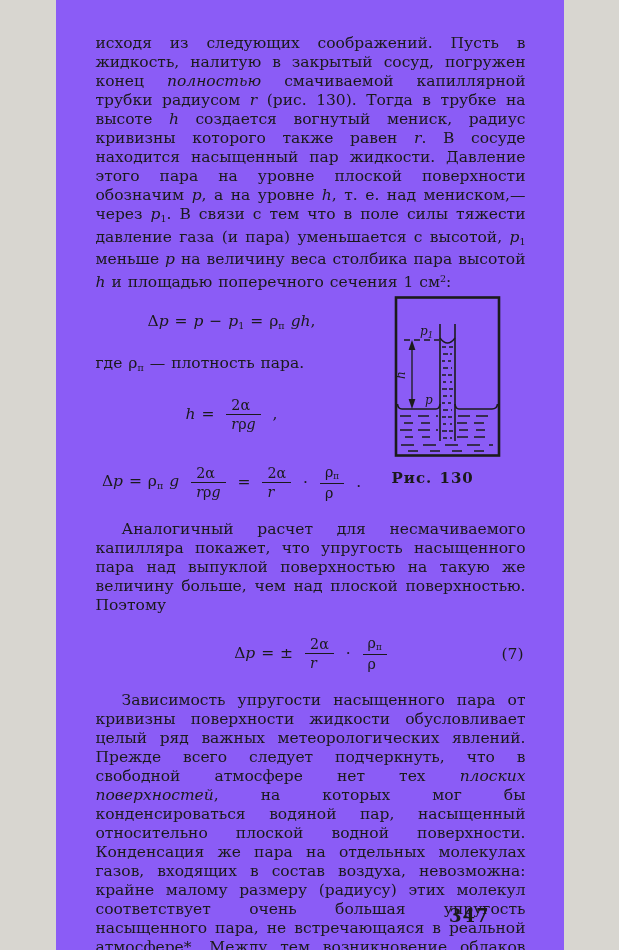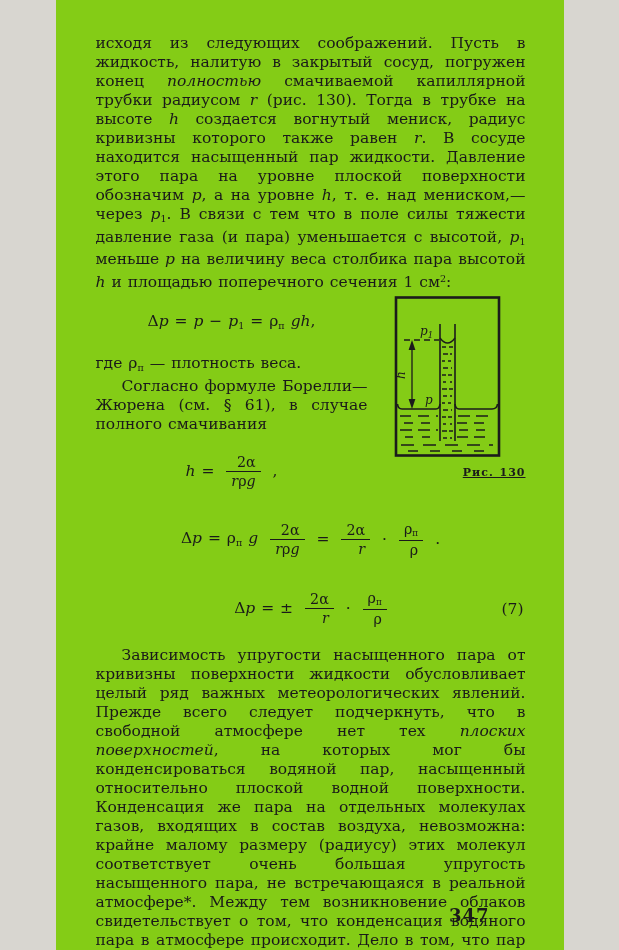--- a/index.html
+++ b/index.html
@@ -1,45 +1,44 @@
 <!DOCTYPE html>
 <html lang="ru"><head>
 <meta charset="utf-8">
 <style>
   html,body{margin:0;padding:0;background:#d8d6d0;}
   .page{
     position:relative;
     width:508px;height:950px;
     margin:0 auto;
-    background:#84cc16;
+    background:#8b5cf6;
     box-sizing:border-box;
     padding:34px 38px 0 40px;
     font-family:"DejaVu Serif","Liberation Serif",serif;
     color:#1a1a1a;
     overflow:hidden;
   }
   .main-text{font-size:15.5px;line-height:19px;text-align:justify;word-spacing:1px;}
   p{margin:0;}
   .ind{text-indent:26px;}
   .i{font-style:italic;}
   .sub{font-size:0.62em;vertical-align:-0.28em;}
   .sup{font-size:0.62em;vertical-align:0.5em;}
   .eq{text-align:center;margin:8px 0 7px 0;position:relative;white-space:nowrap;}
   .eq > span{display:inline-block;vertical-align:middle;margin:12px 3px;}
-  .frac{display:inline-block;text-align:right;vertical-align:middle;font-size:0.92em;line-height:1.15;}
+  .frac{display:inline-block;text-align:left;vertical-align:middle;font-size:0.92em;line-height:1.15;}
   .fnum{display:block;padding:0 5px 1px 5px;border-bottom:1.4px solid #1a1a1a;}
   .fden{display:block;padding:1px 5px 0 5px;}
   .eqno{position:absolute;right:2px;top:50%;transform:translateY(-50%);margin:0 !important;}
   .figure{
     float:right;width:148px;margin:2px 0 8px 10px;
-    text-align:right;
-    text-decoration:underline;
+    text-align:left;
   }
   .figure svg{display:block;margin:0 auto 0 14px;}
-  .fig-caption{font-weight:bold;font-size:11px;margin-top:3px;padding-left:14px;letter-spacing:1px;}
+  .fig-caption{font-weight:bold;font-size:15px;margin-top:9px;padding-left:14px;letter-spacing:1px;}
   .fn-rule{width:82px;border:none;border-top:2px solid #1a1a1a;margin:12px 0 8px 3px;}
   .footnote{font-size:13px;line-height:16.5px;text-align:justify;word-spacing:0.5px;}
   .footnote .ind{text-indent:30px;}
   .page-number{
     position:absolute;right:74px;bottom:24px;
     font-weight:bold;font-size:18px;letter-spacing:1px;
   }
   svg text{font-family:"DejaVu Serif","Liberation Serif",serif;}
 </style>
 </head>
@@ -111,41 +110,41 @@
         <text x="13" y="85" font-size="12" font-style="italic" fill="#1b1b1b" transform="rotate(-90 13 85)">h</text>
         <text x="33" y="110" font-size="12" font-style="italic" fill="#1b1b1b">p</text>
       </svg>
       <div class="fig-caption">Рис. 130</div>
     </div>
 
     <div class="eq">
       <span><span>Δ</span><span class="i">p</span><span> = </span><span class="i">p</span><span> − </span><span class="i">p</span><span class="sub">1</span><span> = ρ</span><span class="sub">п</span><span> </span><span class="i">gh</span><span>,</span></span>
     </div>
 
-    <p><span>где ρ</span><span class="sub">п</span><span> — плотность веса.</span></p>
+    <p><span>где ρ</span><span class="sub">п</span><span> — плотность пара.</span></p>
 
-    <p class="ind"><span>Согласно формуле Борелли—Жюрена (см. § 61), в случае полного смачивания</span></p>
 
     <div class="eq">
       <span><span class="i">h</span><span> =</span></span>
       <span class="frac"><span class="fnum"><span>2α</span></span><span class="fden"><span class="i">r</span><span>ρ</span><span class="i">g</span></span></span>
       <span><span>,</span></span>
     </div>
 
 
     <div class="eq">
       <span><span>Δ</span><span class="i">p</span><span> = ρ</span><span class="sub">п</span><span> </span><span class="i">g</span></span>
       <span class="frac"><span class="fnum"><span>2α</span></span><span class="fden"><span class="i">r</span><span>ρ</span><span class="i">g</span></span></span>
       <span><span>=</span></span>
       <span class="frac"><span class="fnum"><span>2α</span></span><span class="fden"><span class="i">r</span></span></span>
       <span><span>·</span></span>
       <span class="frac"><span class="fnum"><span>ρ</span><span class="sub">п</span></span><span class="fden"><span>ρ</span></span></span>
       <span><span>.</span></span>
     </div>
 
+    <p class="ind"><span>Аналогичный расчет для несмачиваемого капилляра покажет, что упругость насыщенного пара над выпуклой поверхностью на такую же величину больше, чем над плоской поверхностью. Поэтому</span></p>
 
     <div class="eq">
       <span><span>Δ</span><span class="i">p</span><span> = ±</span></span>
       <span class="frac"><span class="fnum"><span>2α</span></span><span class="fden"><span class="i">r</span></span></span>
       <span><span>·</span></span>
       <span class="frac"><span class="fnum"><span>ρ</span><span class="sub">п</span></span><span class="fden"><span>ρ</span></span></span>
       <span class="eqno">(7)</span>
     </div>
 
 

